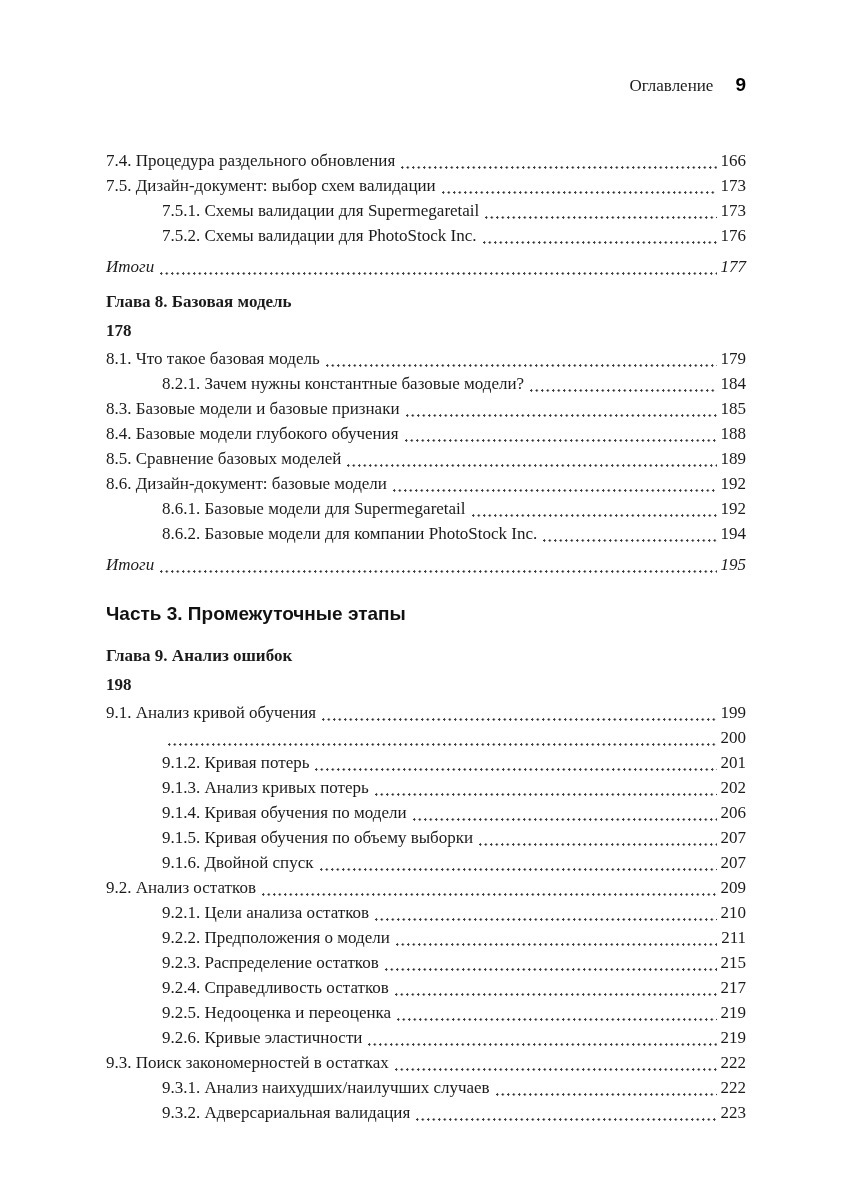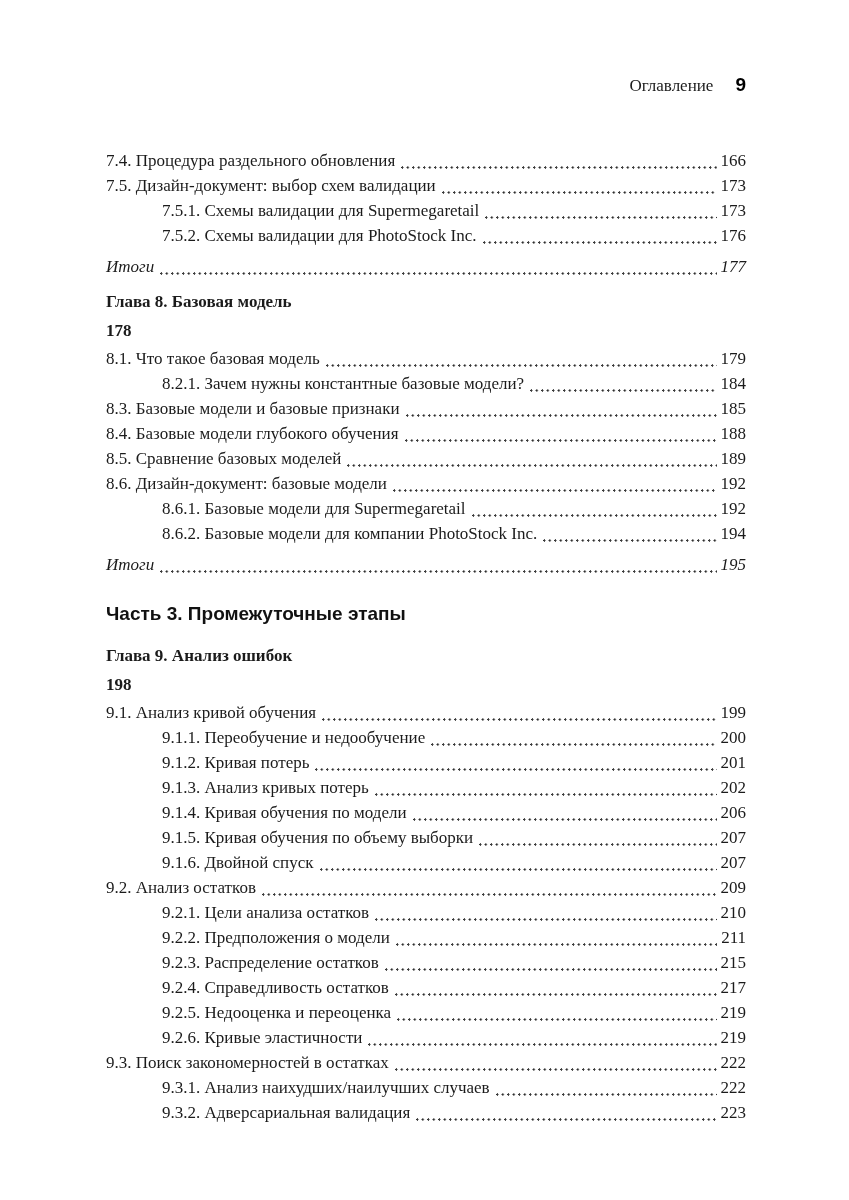--- a/index.html
+++ b/index.html
@@ -161,21 +161,20 @@
         <span class="toc-label">Глава 9. Анализ ошибок</span>
         <span class="dots"></span>
         <span class="toc-page">198</span>
       </div>
       <div class="toc-row level1">
         <span class="toc-label">9.1. Анализ кривой обучения</span>
         <span class="dots"></span>
         <span class="toc-page">199</span>
       </div>
       <div class="toc-row level2">
-        <span class="toc-label">9.1.1. Переобучение и недообучение</span>
         <span class="dots"></span>
         <span class="toc-page">200</span>
       </div>
       <div class="toc-row level2">
         <span class="toc-label">9.1.2. Кривая потерь</span>
         <span class="dots"></span>
         <span class="toc-page">201</span>
       </div>
       <div class="toc-row level2">
         <span class="toc-label">9.1.3. Анализ кривых потерь</span>

